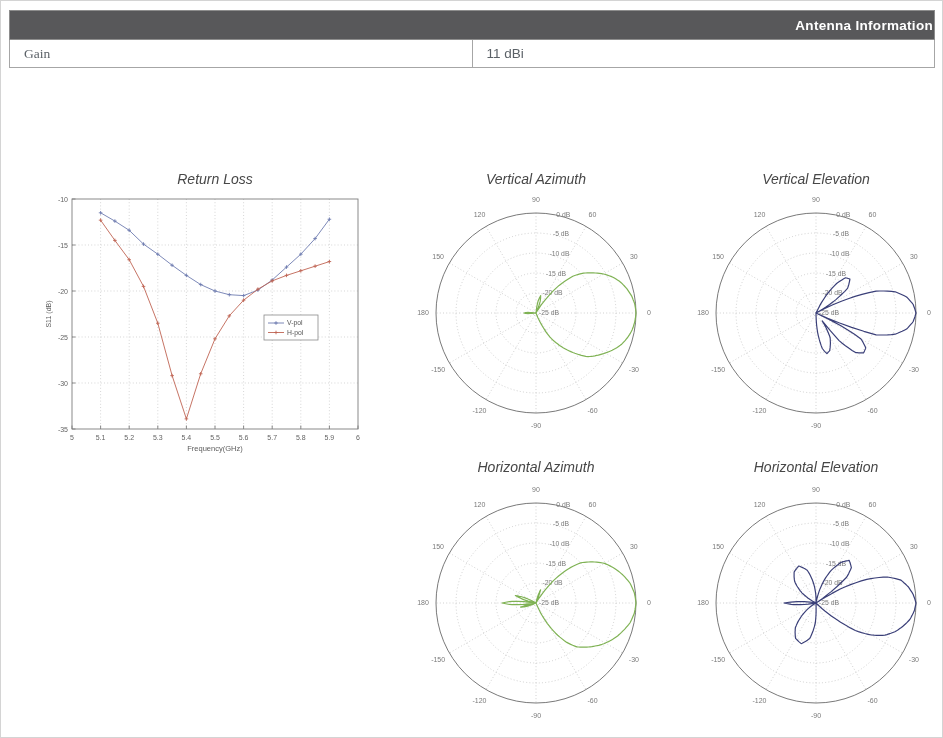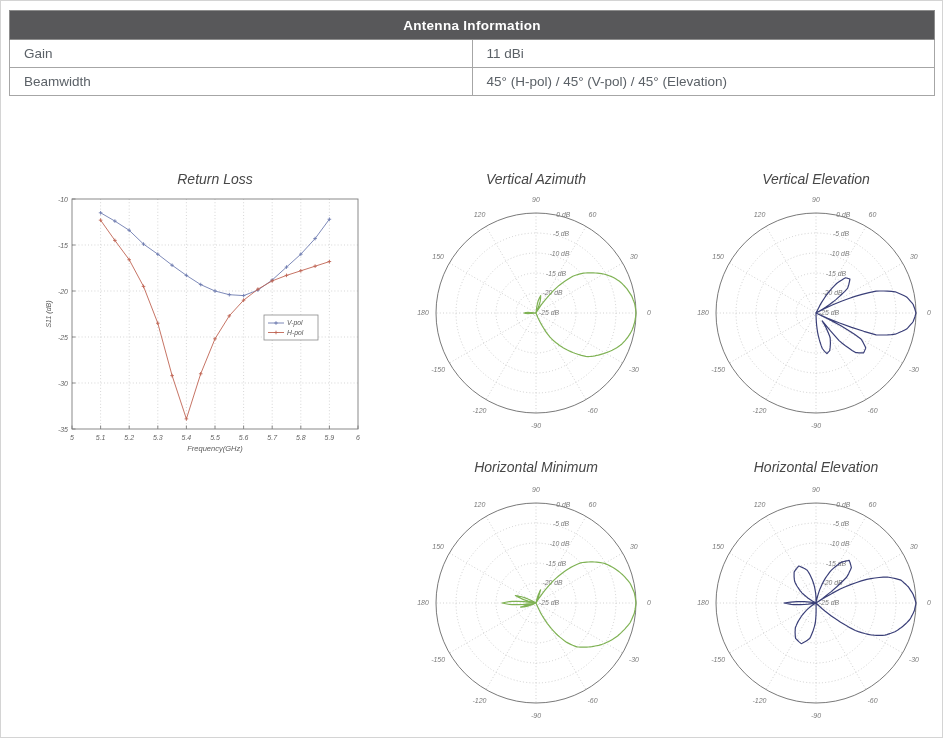--- a/index.html
+++ b/index.html
@@ -7,61 +7,57 @@
     position:relative;width:943px;height:738px;background:#ffffff;
     border:1px solid #d4d4d4;box-sizing:border-box;overflow:hidden;
     font-family:"Liberation Sans",sans-serif;
   }
   .spec-table{
     position:absolute;left:8px;top:9px;width:926px;
     border-collapse:collapse;table-layout:fixed;
   }
   .spec-table th{
     background:#58585a;color:#ffffff;font-size:13.5px;font-weight:bold;
-    height:26px;border:1px solid #8d8d8d;letter-spacing:.3px;text-align:center;
+    height:26px;border:1px solid #8d8d8d;letter-spacing:.3px;text-align:right;
   }
   .spec-table td{
     border:1px solid #a6a6a6;height:27px;font-size:13.5px;color:#5b6167;
     padding:0 0 0 14px;background:#fff;white-space:nowrap;overflow:hidden;
   }
-  .spec-table td.k{width:50.6%;}
+  .spec-table td.k{width:50.6%;font-family:Liberation Serif, serif;}
   .chart-title{
     position:absolute;text-align:center;font-size:14px;font-style:italic;
     color:#474747;height:18px;line-height:18px;
   }
-  .chart-host{position:absolute;font-style:italic;}
+  .chart-host{position:absolute;}
   svg text{font-family:"Liberation Sans",sans-serif;}
 </style>
 </head>
 <body>
 
 <div class="page">
 
   <table class="spec-table">
     <thead>
       <tr>
         <th colspan="2">Antenna Information</th>
       </tr>
     </thead>
     <tbody>
       <tr>
         <td class="k">Gain</td>
         <td class="v">11 dBi</td>
       </tr>
-      <tr>
-        <td class="k">Beamwidth</td>
-        <td class="v">45° (H-pol) / 45° (V-pol) / 45° (Elevation)</td>
-      </tr>
     </tbody>
   </table>
 
   <div class="chart-title" style="left:405px;top:169px;width:260px">Vertical Azimuth</div>
   <div class="chart-title" style="left:71px;top:169px;width:286px">Return Loss</div>
   <div class="chart-title" style="left:685px;top:169px;width:260px">Vertical Elevation</div>
-  <div class="chart-title" style="left:405px;top:457px;width:260px">Horizontal Minimum</div>
+  <div class="chart-title" style="left:405px;top:457px;width:260px">Horizontal Azimuth</div>
   <div class="chart-title" style="left:685px;top:457px;width:260px">Horizontal Elevation</div>
 
   <div class="chart-host" style="left:40px;top:192px;width:330px;height:262px"><svg viewBox="0 0 330 262" width="330" height="262">
         <line x1="31" y1="236" x2="31" y2="232.5" stroke="#707070" stroke-width="0.8"></line>
         <text x="31" y="247" text-anchor="middle" font-size="7" fill="#636363">5</text>
         <line stroke="#c4c4c4" stroke-width="0.7" stroke-dasharray="1 2.2" fill="none" x1="59.599999999999895" y1="6" x2="59.599999999999895" y2="236"></line>
         <line x1="59.599999999999895" y1="236" x2="59.599999999999895" y2="232.5" stroke="#707070" stroke-width="0.8"></line>
         <text x="59.599999999999895" y="247" text-anchor="middle" font-size="7" fill="#636363">5.1</text>
         <line stroke="#c4c4c4" stroke-width="0.7" stroke-dasharray="1 2.2" fill="none" x1="88.20000000000005" y1="6" x2="88.20000000000005" y2="236"></line>
         <line x1="88.20000000000005" y1="236" x2="88.20000000000005" y2="232.5" stroke="#707070" stroke-width="0.8"></line>

